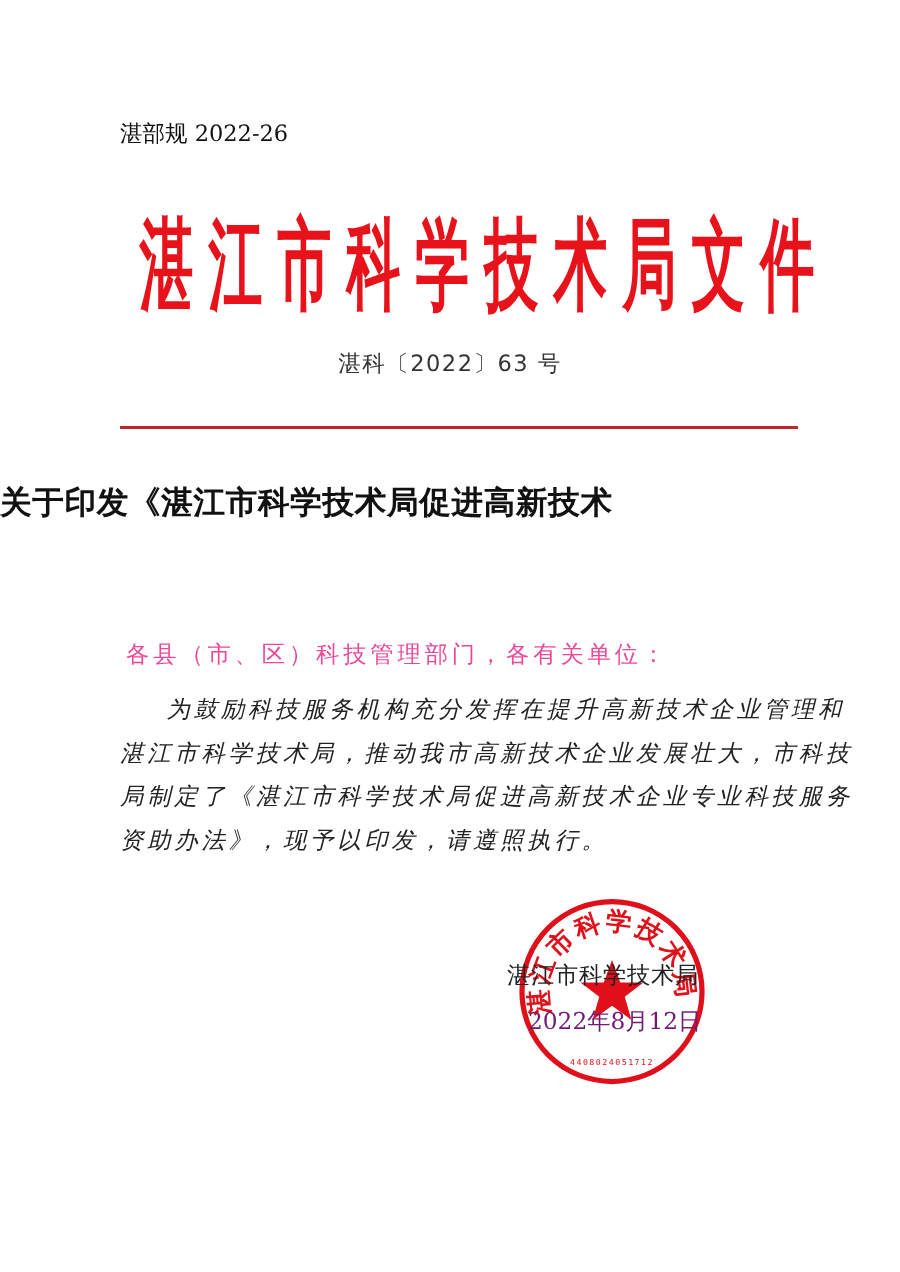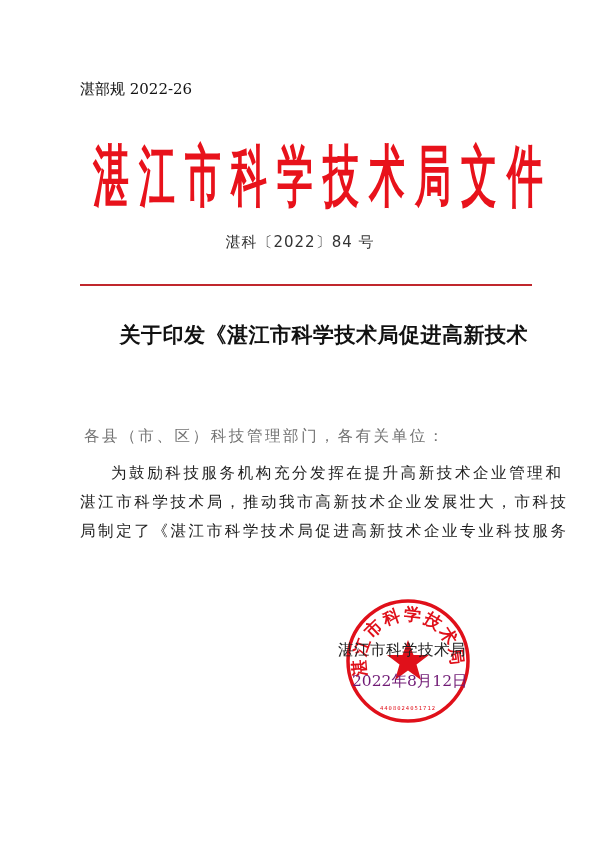--- a/index.html
+++ b/index.html
@@ -61,44 +61,45 @@
     top: 284px;
     width: 452px;
     height: 2px;
     background: #c0272d;
   }
   .title {
     position: absolute;
     left: 0;
     width: 528px;
     top: 318px;
-    text-align: right;
+    text-align: left;
     font-size: 21px;
     font-weight: bold;
     line-height: 34px;
     color: #111;
     letter-spacing: 0.5px;
   }
   .title div { white-space: nowrap; }
   .salutation {
     position: absolute;
     left: 84px;
     top: 426px;
     font-size: 15.5px;
     letter-spacing: 2.6px;
-    color: #737373;
+    color: #ec4899;
   }
   .body-para {
     position: absolute;
     left: 80px;
     top: 459px;
     width: 450px;
     font-size: 15.5px;
     line-height: 29px;
     color: #222;
+    font-style: italic;
   }
   .body-para .line {
     white-space: nowrap;
     letter-spacing: 2.6px;
   }
   .body-para .line.indent { padding-left: 31px; }
   .seal {
     position: absolute;
     left: 345px;
     top: 598px;
@@ -134,34 +135,35 @@
   <span>市</span>
   <span>科</span>
   <span>学</span>
   <span>技</span>
   <span>术</span>
   <span>局</span>
   <span>文</span>
   <span>件</span>
 </div>
 
-<div class="doc-number">湛科〔2022〕84 号</div>
+<div class="doc-number">湛科〔2022〕63 号</div>
 
 <div class="red-rule"></div>
 
 <div class="title">
   <div>关于印发《湛江市科学技术局促进高新技术</div>
 </div>
 
 <div class="salutation">各县（市、区）科技管理部门，各有关单位：</div>
 
 <div class="body-para">
   <div class="line indent">为鼓励科技服务机构充分发挥在提升高新技术企业管理和</div>
   <div class="line">湛江市科学技术局，推动我市高新技术企业发展壮大，市科技</div>
   <div class="line">局制定了《湛江市科学技术局促进高新技术企业专业科技服务</div>
+  <div class="line">资助办法》，现予以印发，请遵照执行。</div>
 </div>
 
 <div class="seal">
   <svg width="126" height="126" viewBox="0 0 126 126">
     <defs>
       <path id="sealArc" d="M 22 78 A 43 43 0 1 1 104 78"></path>
     </defs>
     <circle cx="63" cy="63" r="60" fill="none" stroke="#e0101a" stroke-width="3.5"></circle>
     <text font-size="17" font-weight="bold" fill="#e0101a" font-family="DejaVu Serif, serif" letter-spacing="2">
       <textPath href="#sealArc" startOffset="0">湛江市科学技术局</textPath>

